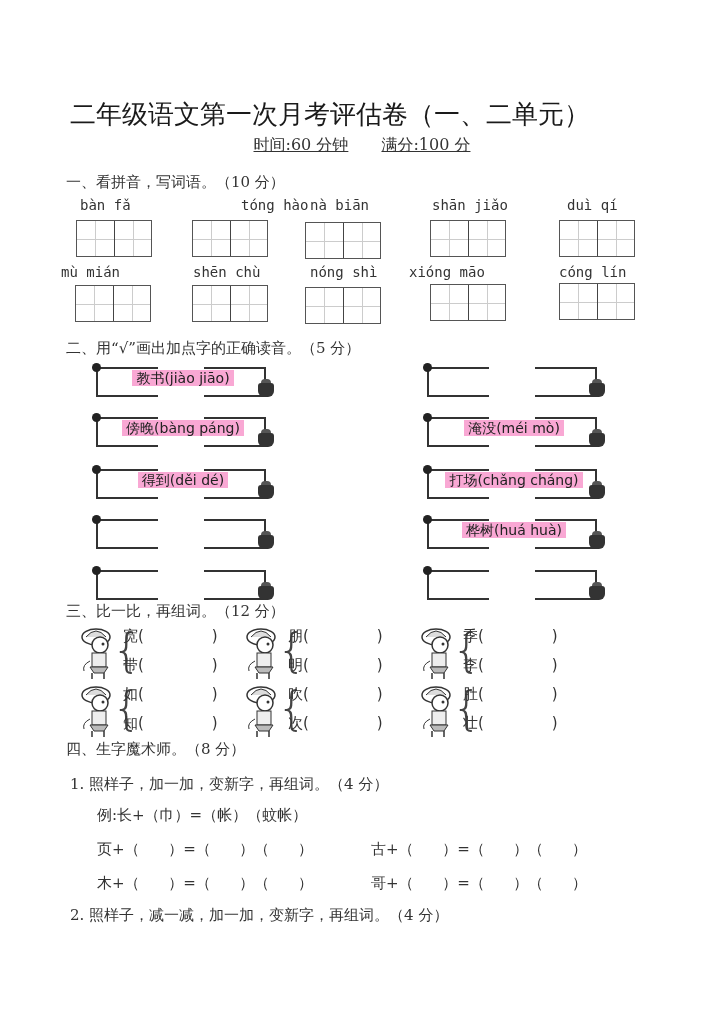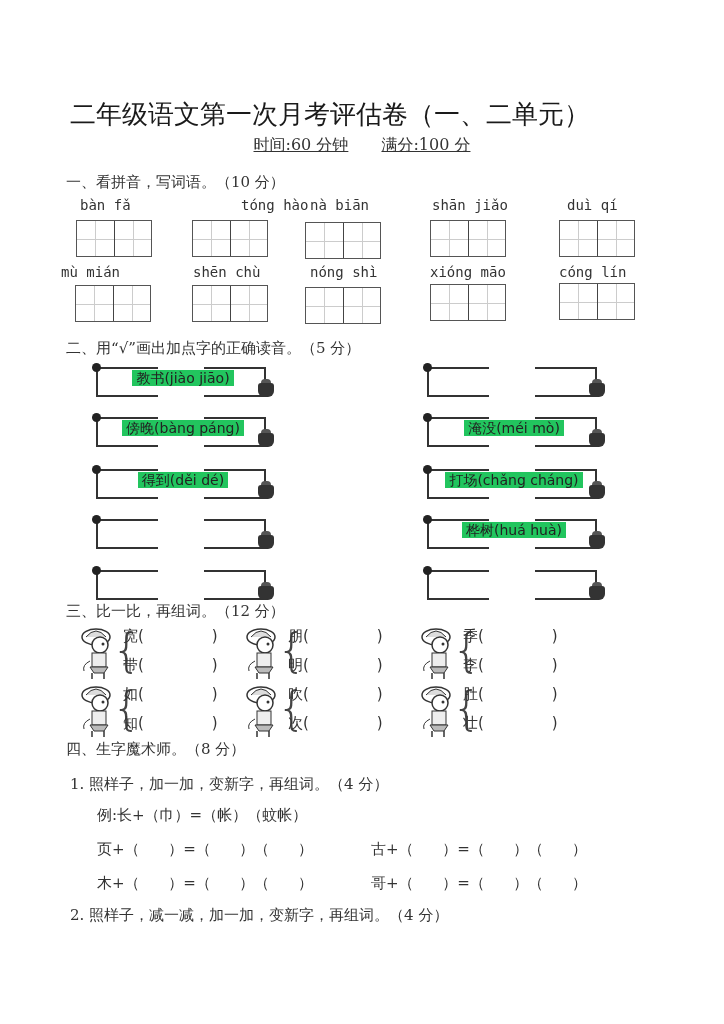--- a/index.html
+++ b/index.html
@@ -17,21 +17,21 @@
   .tianzi .cell + .cell { border-left:1.5px solid #444; }
   .tianzi .cell::before { content:""; position:absolute; left:50%; top:0; bottom:0; border-left:1px solid #ccc; }
   .tianzi .cell::after { content:""; position:absolute; top:50%; left:0; right:0; border-top:1px solid #ccc; }
   .frame { width:182px; height:34px; box-sizing:border-box; }
   .frame .fr-left { position:absolute; left:4px; top:4px; width:60px; height:26px; border-left:2px solid #333; border-top:2px solid #333; border-bottom:2px solid #333; }
   .frame .fr-right { position:absolute; right:8px; top:4px; width:60px; height:26px; border-right:2px solid #333; border-top:2px solid #333; border-bottom:2px solid #333; }
   .frame .fr-dot { position:absolute; left:0; top:0; width:9px; height:9px; border-radius:50%; background:#222; }
   .frame .fr-pot { position:absolute; right:0; bottom:0; width:16px; height:14px; background:#333; border-radius:3px 3px 6px 6px; }
   .frame .fr-pot::before { content:""; position:absolute; left:3px; top:-4px; width:10px; height:4px; background:#555; border-radius:4px 4px 0 0; }
   .frame .fr-text { position:absolute; left:0; right:0; top:7px; text-align:center; font-family:"DejaVu Sans","Liberation Sans",sans-serif; font-size:14px; color:#222; background:transparent; }
-  .frame .fr-text span { background:#22c55e; padding:0 4px; }
+  .frame .fr-text span { background:#f9a8d4; padding:0 4px; }
   .mouse { width:38px; height:56px; }
   .brace { font-size:46px; line-height:46px; color:#444; font-family:"DejaVu Sans","Liberation Sans",sans-serif; font-weight:100; }
   .pair-line { font-size:15px; color:#333; white-space:nowrap; font-family:"DejaVu Sans","Liberation Sans",sans-serif; }
   .line { font-size:15px; color:#333; white-space:nowrap; }
 </style>
 </head>
 <body>
 
 <div class="abs title">二年级语文第一次月考评估卷（一、二单元）</div>
 <div class="abs subtitle">
@@ -82,21 +82,21 @@
     <div class="cell"></div>
     <div class="cell"></div>
   </div>
 
 <div class="abs pinyin" style="left:310px; top:264px;">nóng shì</div>
 <div class="abs tianzi" style="left:305px; top:287px;">
     <div class="cell"></div>
     <div class="cell"></div>
   </div>
 
-<div class="abs pinyin" style="left:430px; top:264px;">xióng māo</div>
+<div class="abs pinyin" style="left:409px; top:264px;">xióng māo</div>
 <div class="abs tianzi" style="left:430px; top:284px;">
     <div class="cell"></div>
     <div class="cell"></div>
   </div>
 
 <div class="abs pinyin" style="left:559px; top:264px;">cóng lín</div>
 <div class="abs tianzi" style="left:559px; top:283px;">
     <div class="cell"></div>
     <div class="cell"></div>
   </div>

